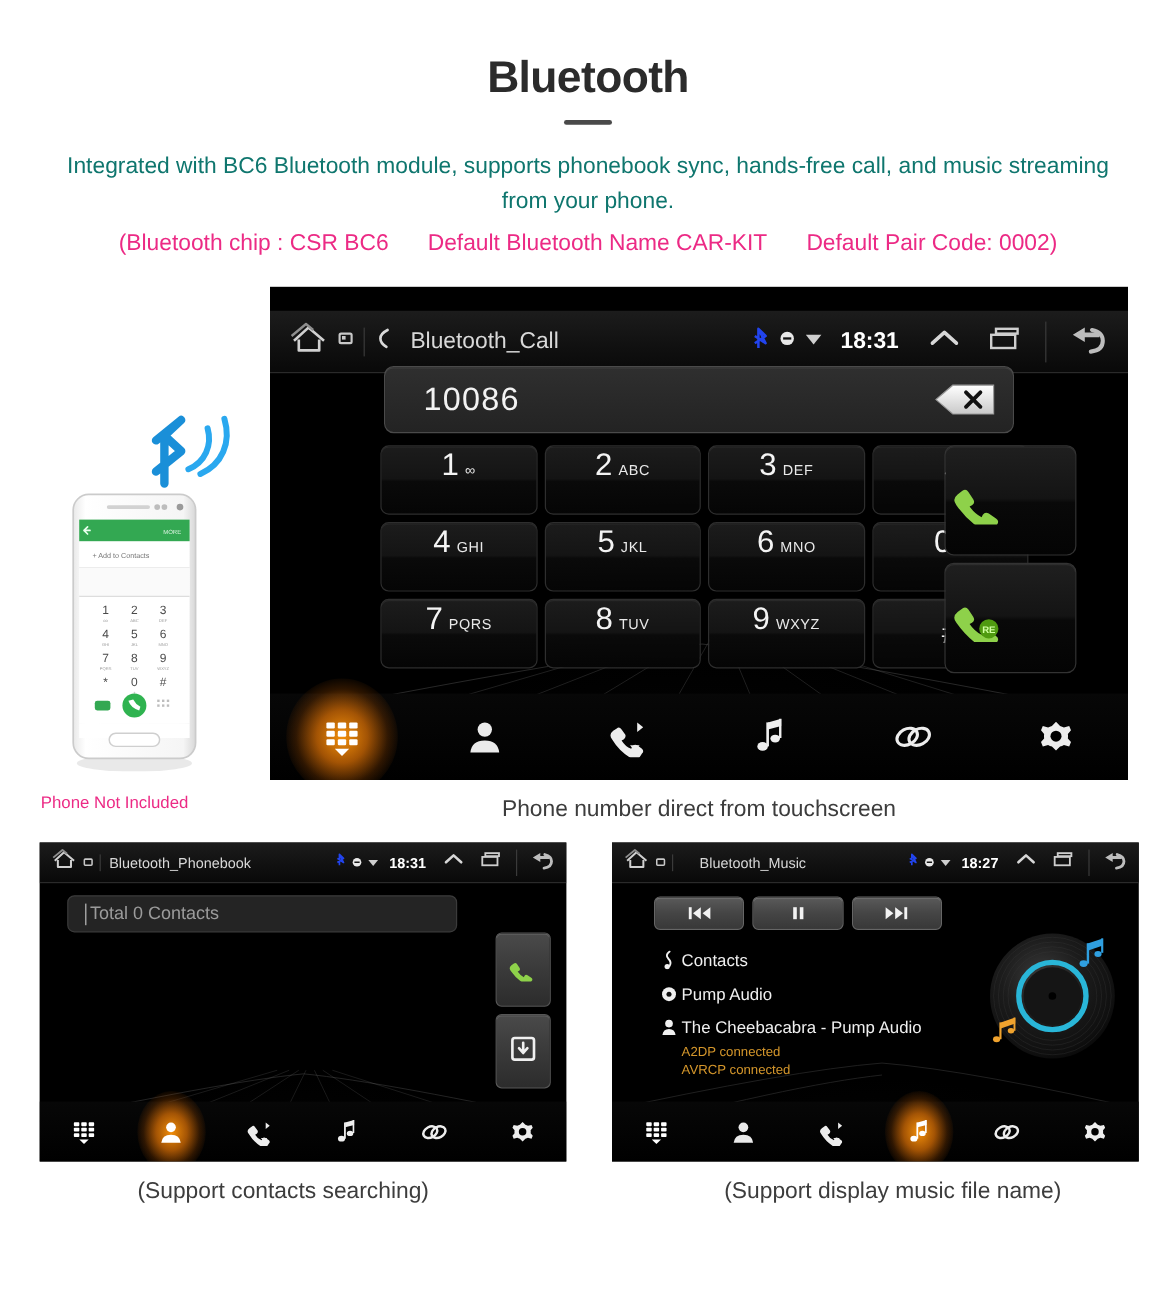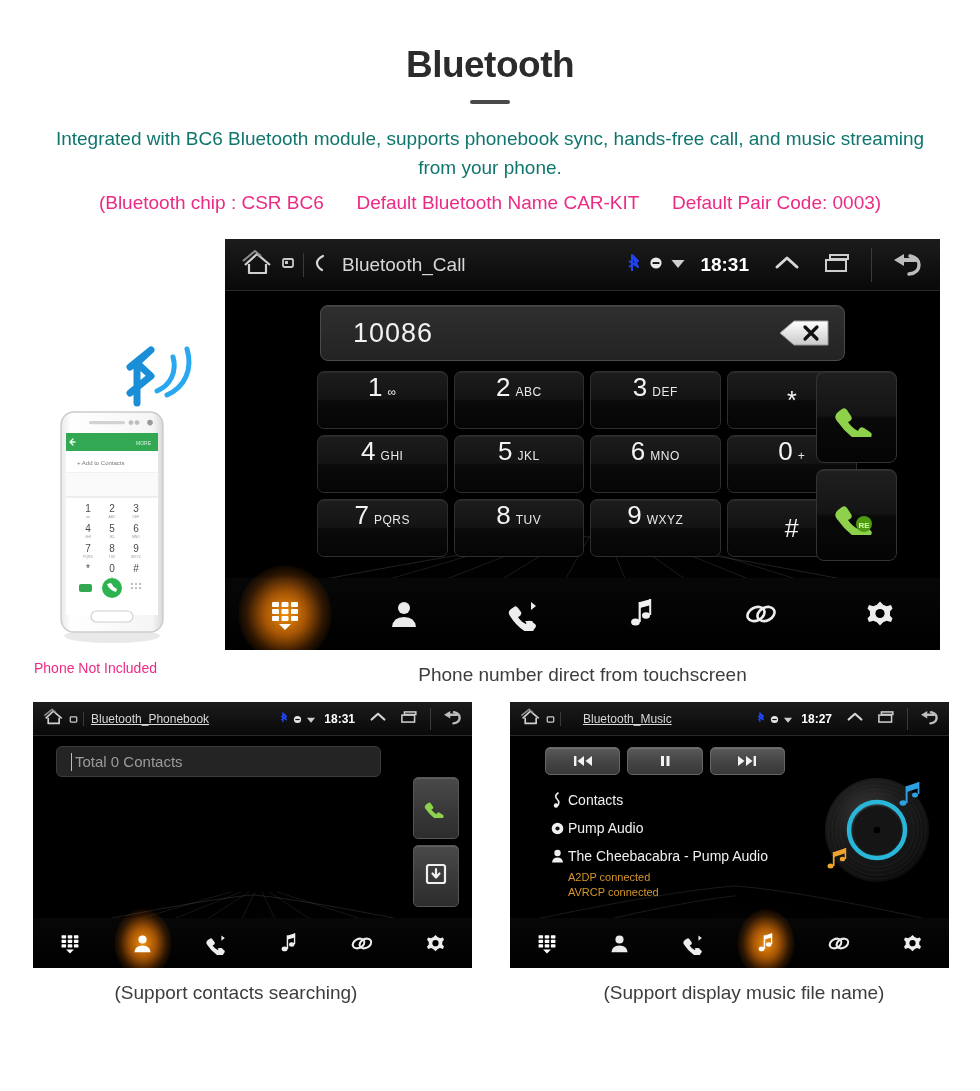--- a/index.html
+++ b/index.html
@@ -71,21 +71,21 @@
     content:""; position:absolute; left:50%; top:50%;
     transform:translate(-50%,-50%);
     width:78%; height:135%;
     background: radial-gradient(ellipse at center, rgba(255,150,10,0.95) 0%, rgba(225,115,5,0.72) 32%, rgba(150,70,0,0.30) 58%, rgba(0,0,0,0) 75%);
     border-radius:50%;
   }
   .navitem svg { position:relative; z-index:2; }
 
   
   #mainUnit { left:225px; top:239px; width:715px; height:411px; }
-  #mainUnit .statusbar { height:52px; padding:0 0 0 16px; }
+  #mainUnit .statusbar { height:52px; padding:0 0 0 16px;margin-top:20px; }
   #mainUnit .sb-title { font-size:19px; margin-left:14px; }
   #mainUnit .sb-clock { font-size:19px; margin:0 14px; }
   #mainUnit .sb-divider { height:34px; margin:0 14px 0 6px; }
   #mainUnit .navbar { height:72px; }
 
   .dialfield {
     position:absolute; left:95px; top:66px; width:525px; height:56px;
     background: linear-gradient(#2f2f2f,#232323);
     border:1px solid #4a4a4a; border-radius:8px;
     display:flex; align-items:center;
@@ -117,28 +117,27 @@
   .key.sym .d { font-size:25px; }
 
   .callcol {
     position:absolute; right:43px; top:132px; width:110px; height:190px;
     display:flex; flex-direction:column; gap:6px;
   }
   .callbtn {
     flex:1;
     background: linear-gradient(#1f1f1f 0%, #141414 48%, #090909 52%, #040404 100%);
     border:1px solid #333; border-radius:8px;
-    display:flex; align-items:center; justify-content:center;
+    display:flex; align-items:center; 
     box-shadow: inset 0 1px 0 rgba(255,255,255,0.07);
-    margin-left: 29px;
   }
 
   
   .unit.small .statusbar { height:34px; padding:0 0 0 10px; }
-  .unit.small .sb-title { font-size:12px; margin-left:10px;text-decoration:underline; }
+  .unit.small .sb-title { font-size:12px; margin-left:10px; }
   .unit.small .sb-clock { font-size:12px; margin:0 8px; }
   .unit.small .sb-divider { height:22px; margin:0 8px 0 4px; }
   .unit.small .navbar { height:50px; }
 
   #pbUnit { left:33px; top:702px; width:439px; height:266px; }
   #mzUnit { left:510px; top:702px; width:439px; height:266px; }
 
   .searchfield {
     position:absolute; left:23px; top:44px; width:325px; height:31px;
     background:#242424; border:1px solid #3b3b3b; border-radius:6px;
@@ -193,21 +192,21 @@
 <div class="page">
 
   <div class="title">Bluetooth</div>
   <div class="rule"></div>
   <div class="subtitle">Integrated with BC6 Bluetooth module, supports phonebook sync, hands-free call, and music streaming from your phone.</div>
   <div class="specline">
     <span>(Bluetooth chip : CSR BC6</span>
     <span class="sp-gap"></span>
     <span>Default Bluetooth Name CAR-KIT</span>
     <span class="sp-gap"></span>
-    <span>Default Pair Code: 0003)</span>
+    <span>Default Pair Code: 0002)</span>
   </div>
 
   <div class="btsignal">
     <svg viewBox="0 0 80 70" width="80" height="70">
       <g fill="none" stroke="#2aa8ef" stroke-width="5" stroke-linecap="round">
         <path d="M42 46 C56 40 62 26 58 12"></path>
         <path d="M52 50 C70 42 78 24 72 4"></path>
       </g>
       <path d="M22 58 L22 18 L36 31 L15 48 M22 18 L36 5 L15 22" fill="none" stroke="#1a8fd8" stroke-width="7" stroke-linejoin="round" stroke-linecap="round"></path>
     </svg>

